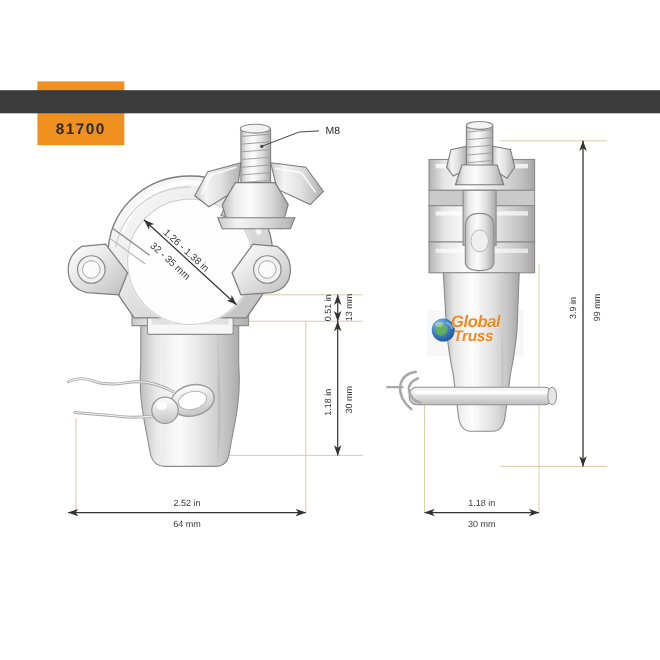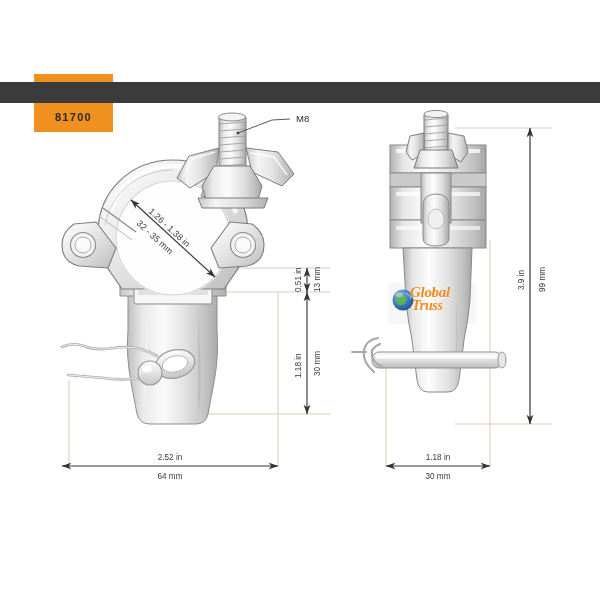--- a/index.html
+++ b/index.html
@@ -23,21 +23,21 @@
     z-index:3;
   }
   .hdr-tab{
     position:absolute;left:34px;top:74px;width:79px;height:58px;
     background:#f0901e;
     z-index:2;
   }
   .hdr-tab-label{
     position:absolute;left:34px;top:104px;width:79px;height:26px;
     display:flex;align-items:center;justify-content:center;
-    color:#2b2b2b;font-size:11px;letter-spacing:1.3px;font-weight:700;
+    color:#2b2b2b;font-size:14px;letter-spacing:1.3px;font-weight:700;
     z-index:4;
     font-family:"Liberation Sans", sans-serif;
   }
   
   #drawing{position:absolute;left:0;top:0;width:600px;height:600px;z-index:1;}
   .dimtxt{
     font-family:"Liberation Sans", sans-serif;
     font-size:9px;fill:#3a3a3a;
   }
   .leadtxt{
@@ -48,21 +48,21 @@
     font-family:"Liberation Sans", sans-serif;
     font-size:8.2px;fill:#3a3a3a;
   }
   
   .logo-wrap{
     position:absolute;left:390px;top:285px;width:84px;height:37px;z-index:5;
     pointer-events:none;
   }
   .logo-txt{
     position:absolute;left:20px;top:1px;
-    font-family:Liberation Serif, serif;
+    font-family:Liberation Sans, sans-serif;
     font-weight:bold;font-style:italic;
     font-size:15px;line-height:13px;
     color:#f08a1e;
     text-shadow:0 1px 0 rgba(255,255,255,.75);
     letter-spacing:-.3px;
   }
   .logo-txt .t2{display:block;margin-left:2px;font-size:14px;}
 </style>
 </head>
 <body>

